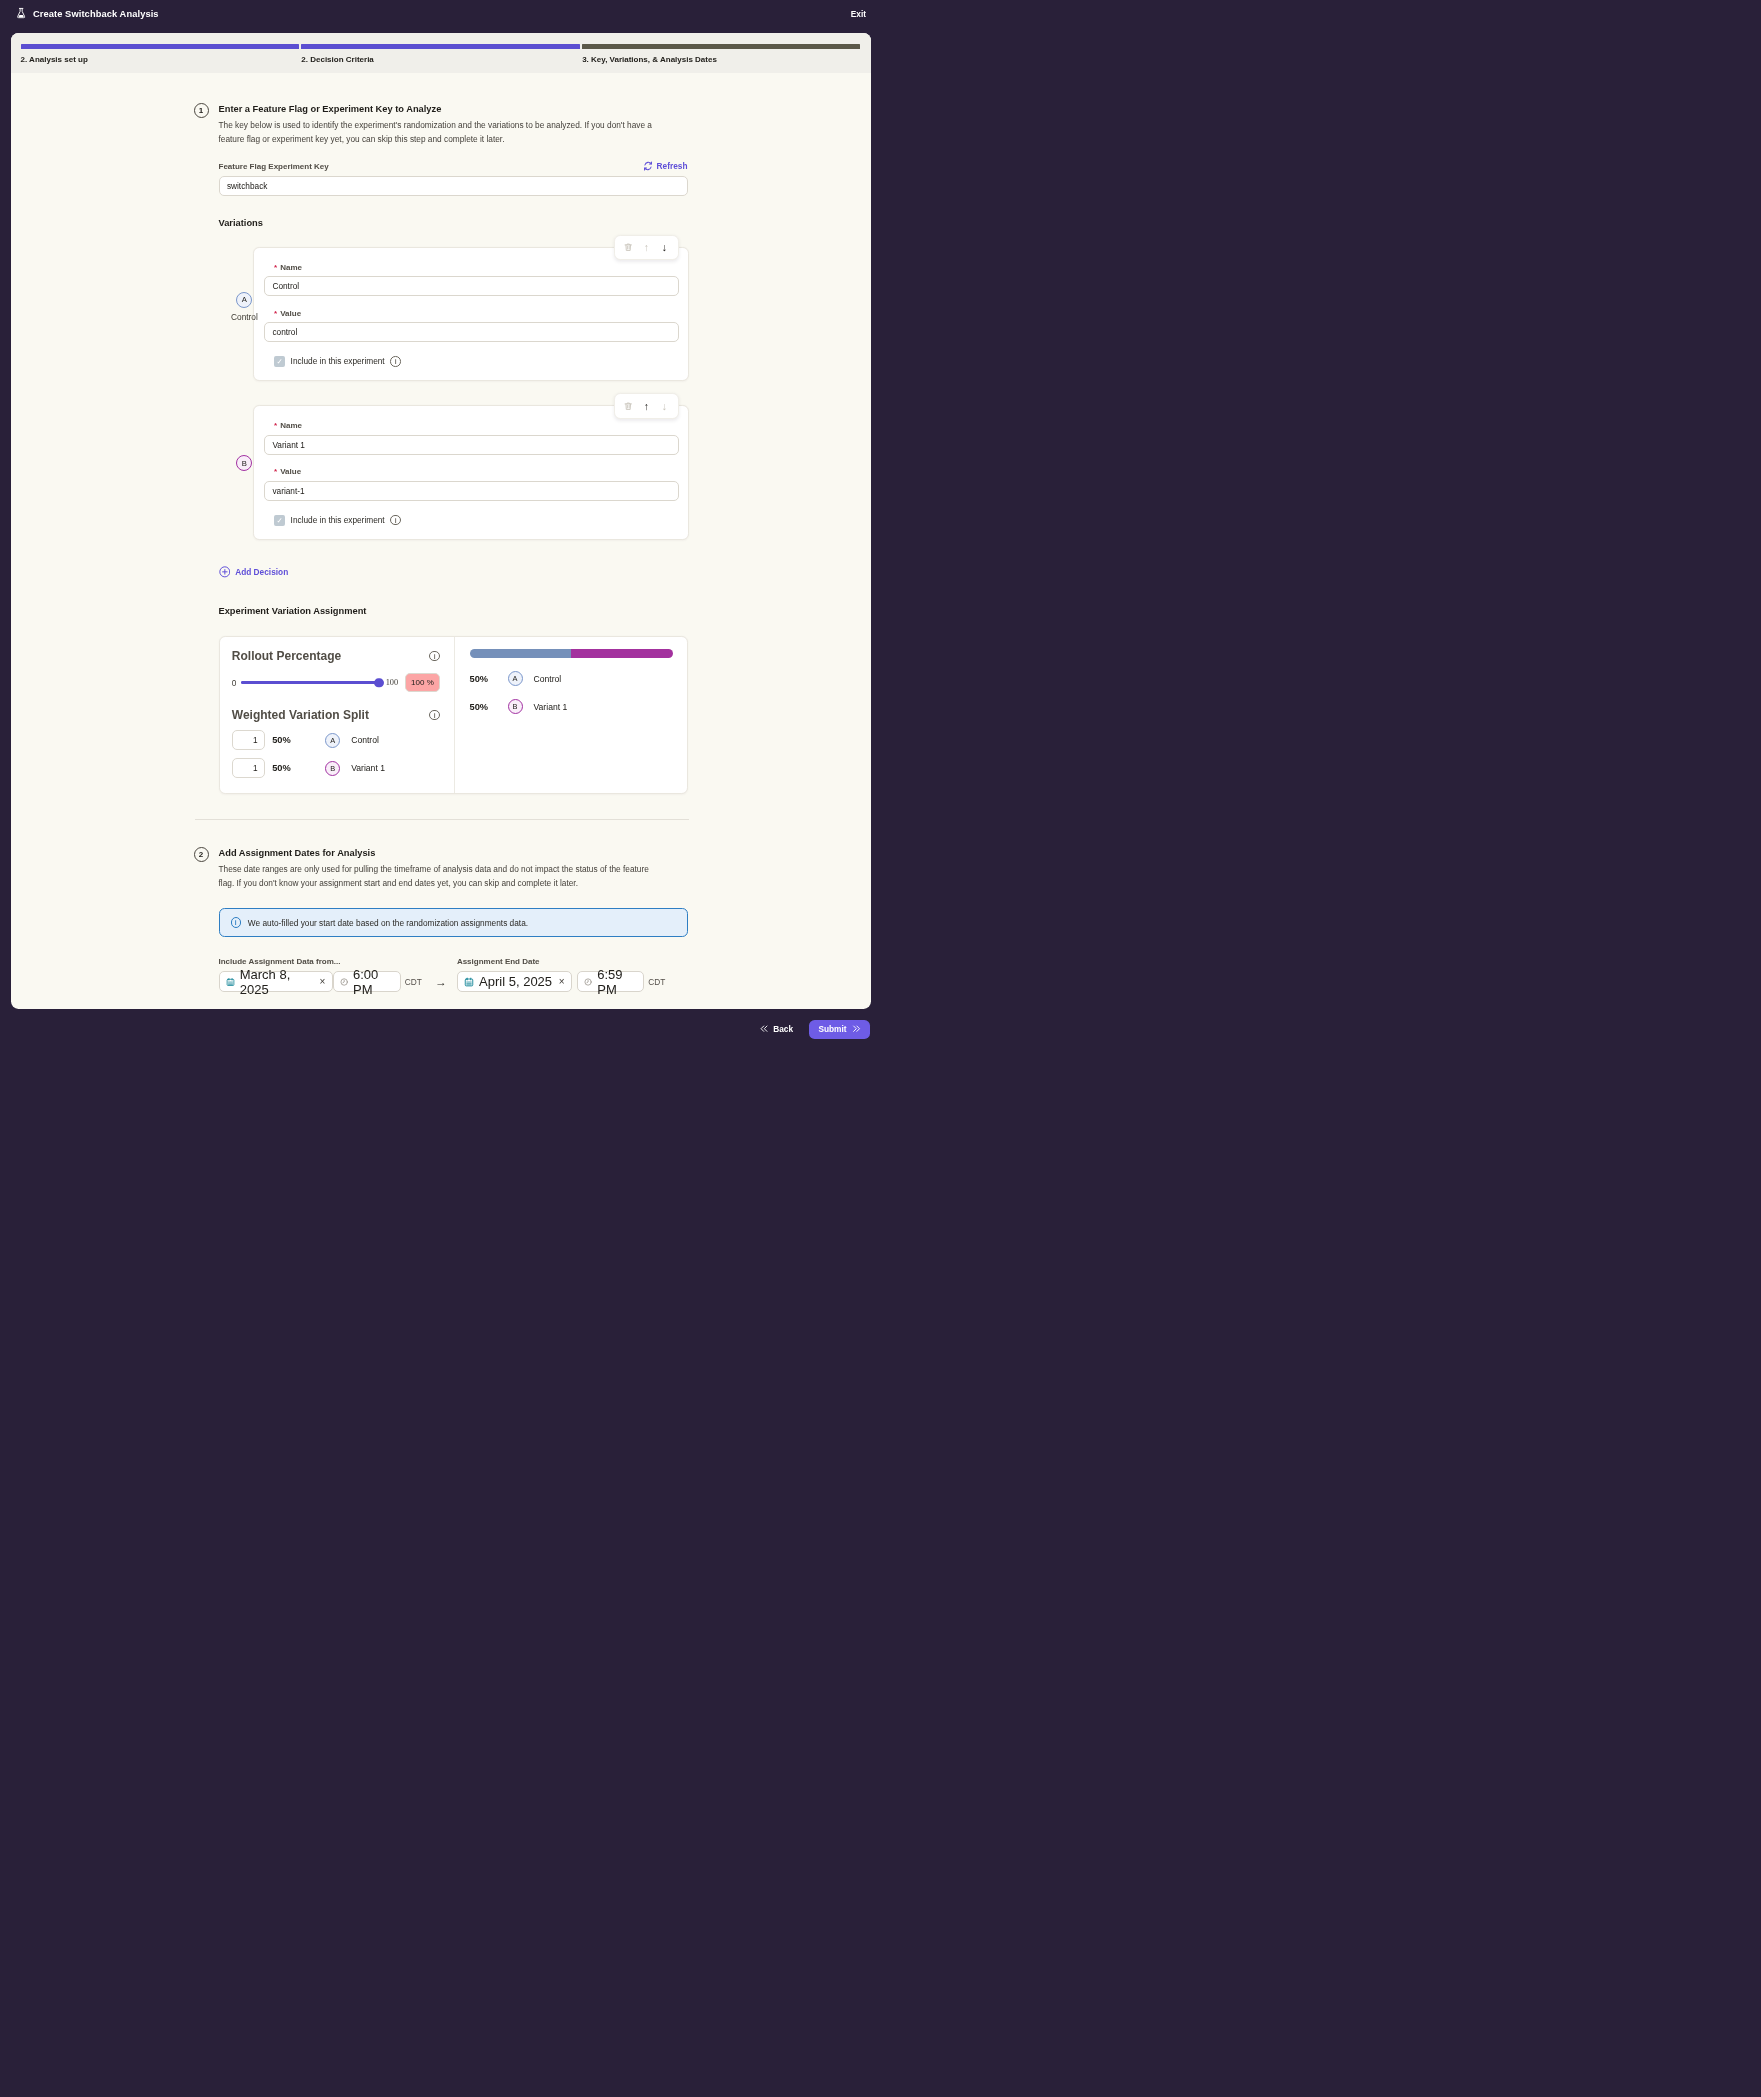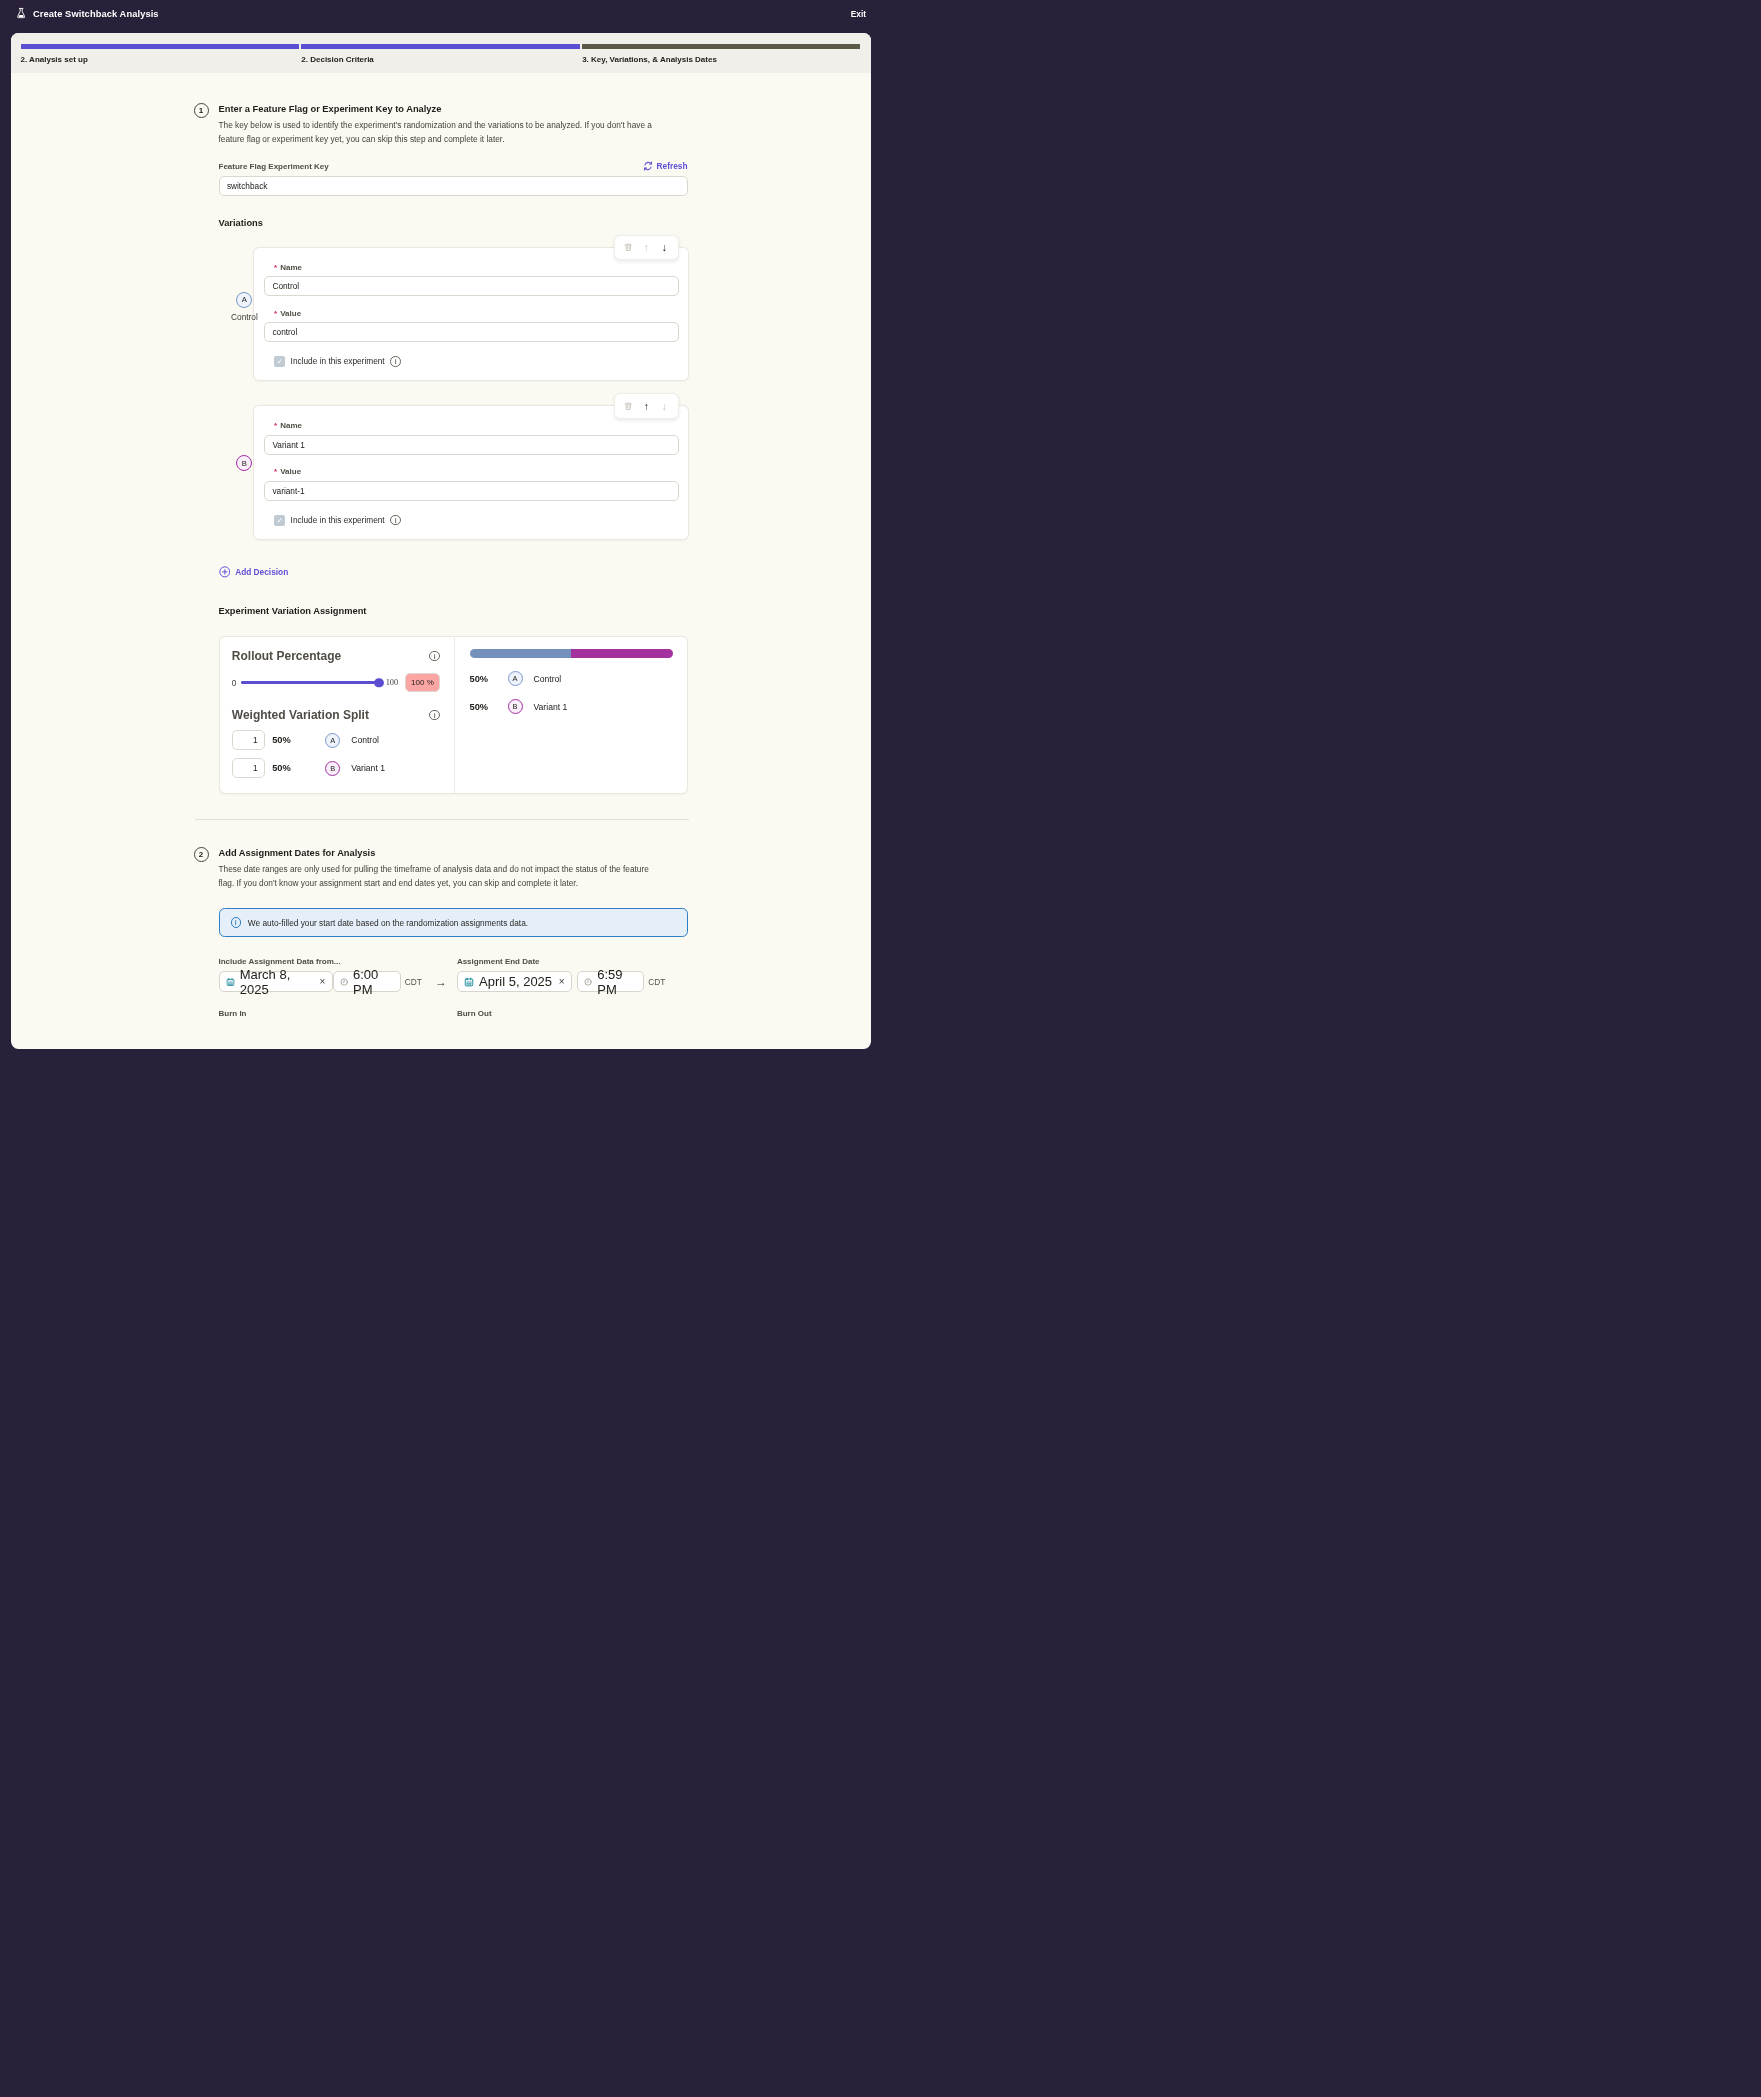--- a/index.html
+++ b/index.html
@@ -391,15 +391,31 @@
         <div class="burn-grid">
           <div class="grid-label">Burn In</div>
           <div class="grid-label">Burn Out</div>
 
         </div>
 
       </div>
     </div>
   </div>
 
+  <div class="footer">
+    <div class="back-btn">
+      <svg class="chev" viewBox="0 0 16 12" fill="none" stroke="#ffffff" stroke-width="1.7" stroke-linecap="round" stroke-linejoin="round">
+        <polyline points="7,1 2,6 7,11"></polyline>
+          <polyline points="13,1 8,6 13,11"></polyline>
+      </svg>
+      <span>Back</span>
+    </div>
+    <div class="submit-btn">
+      <span>Submit</span>
+      <svg class="chev" viewBox="0 0 16 12" fill="none" stroke="#ffffff" stroke-width="1.7" stroke-linecap="round" stroke-linejoin="round">
+        <polyline points="3,1 8,6 3,11"></polyline>
+          <polyline points="9,1 14,6 9,11"></polyline>
+      </svg>
+    </div>
+  </div>
 
 </div>
 
 
 </body></html>

